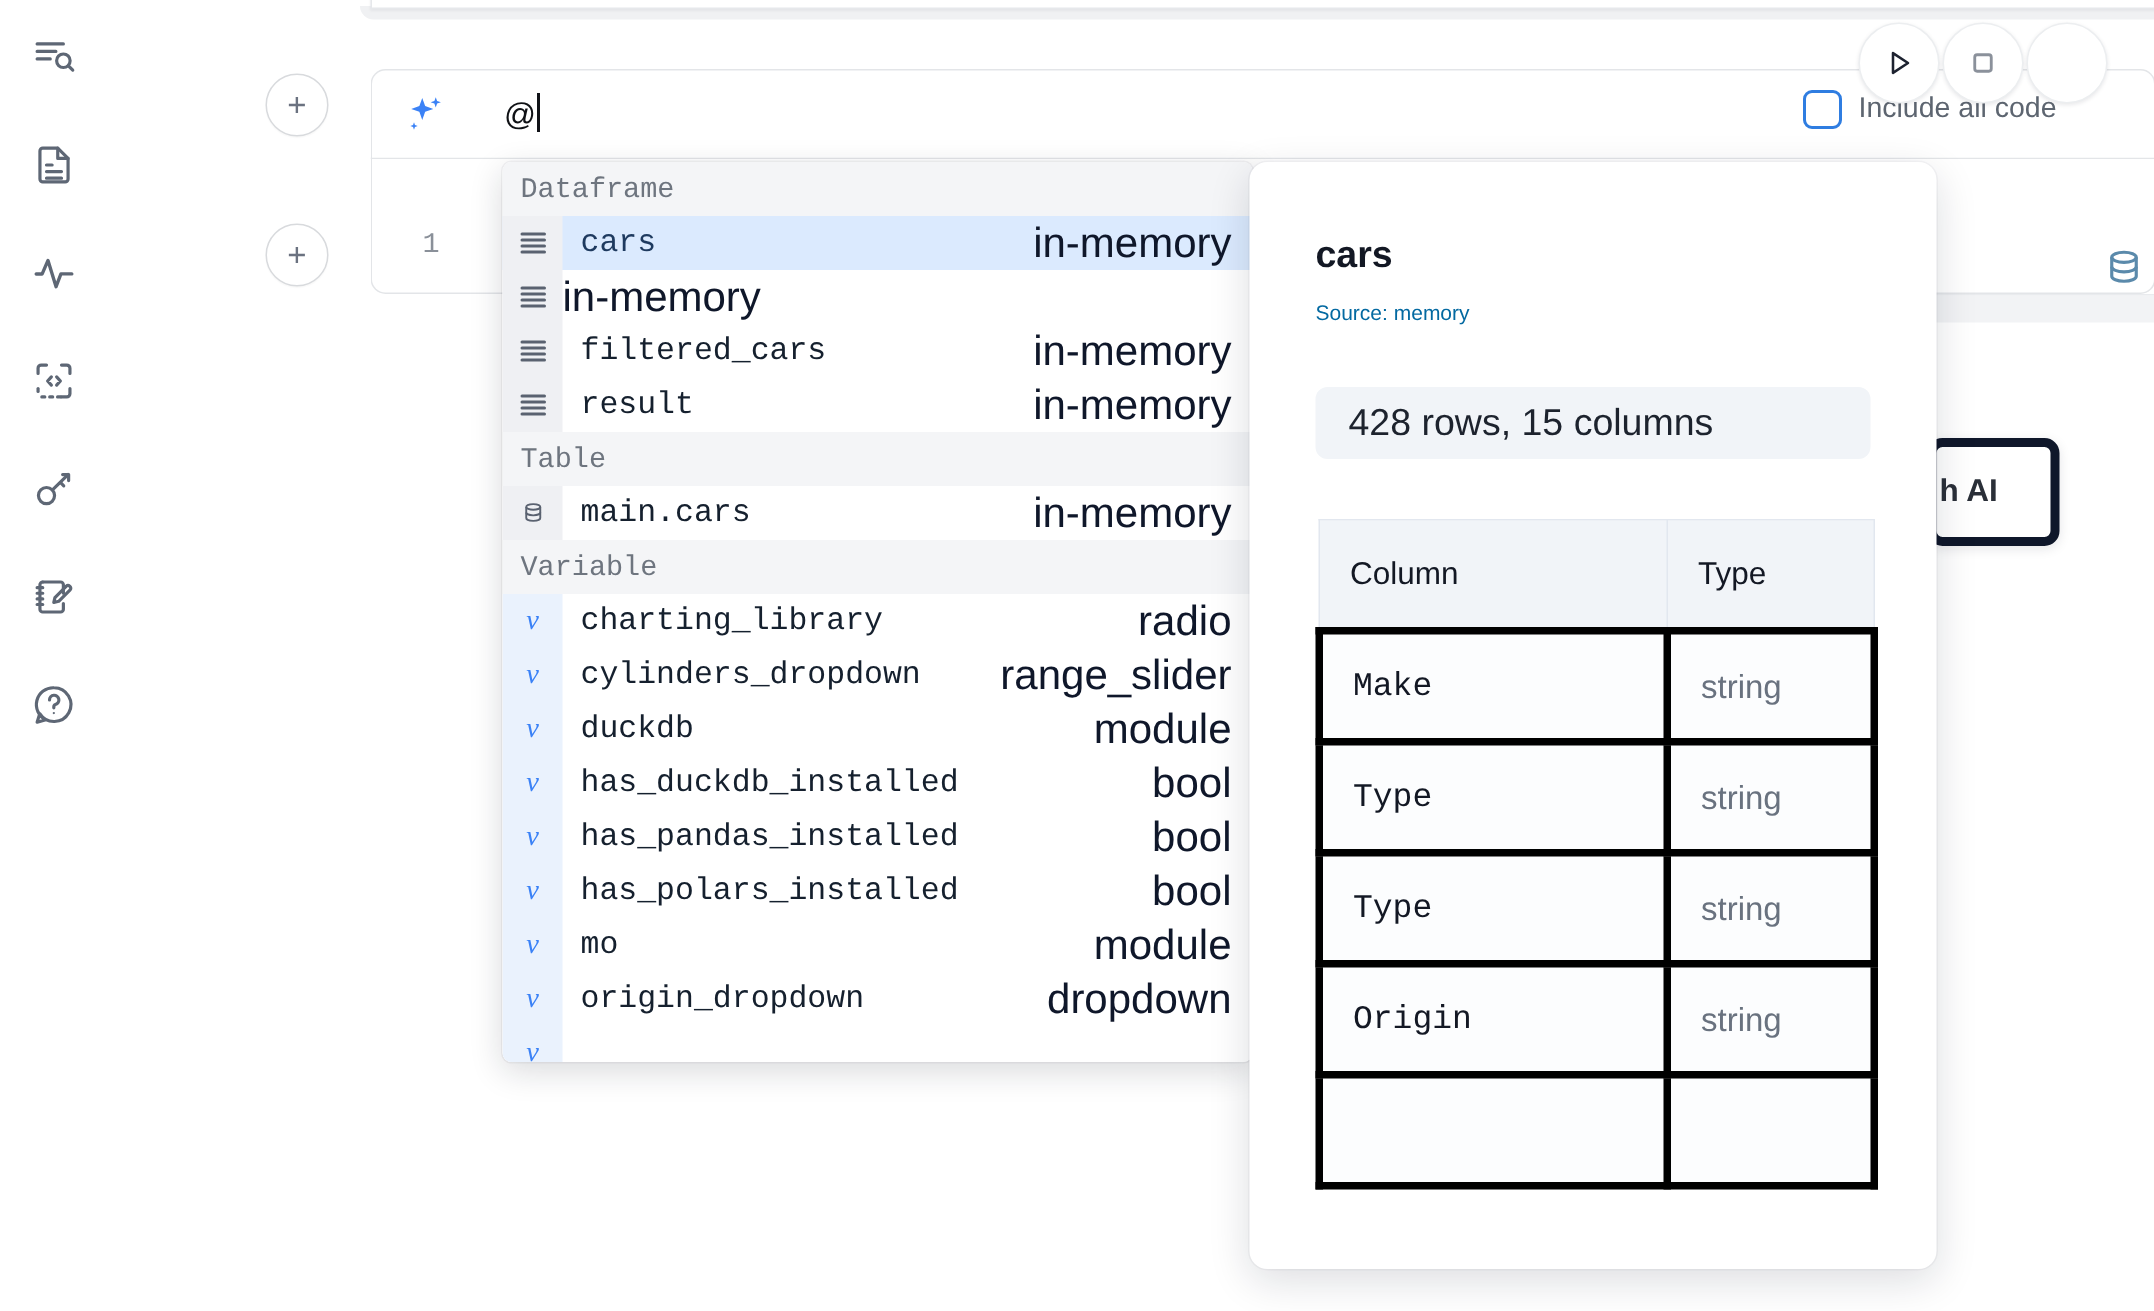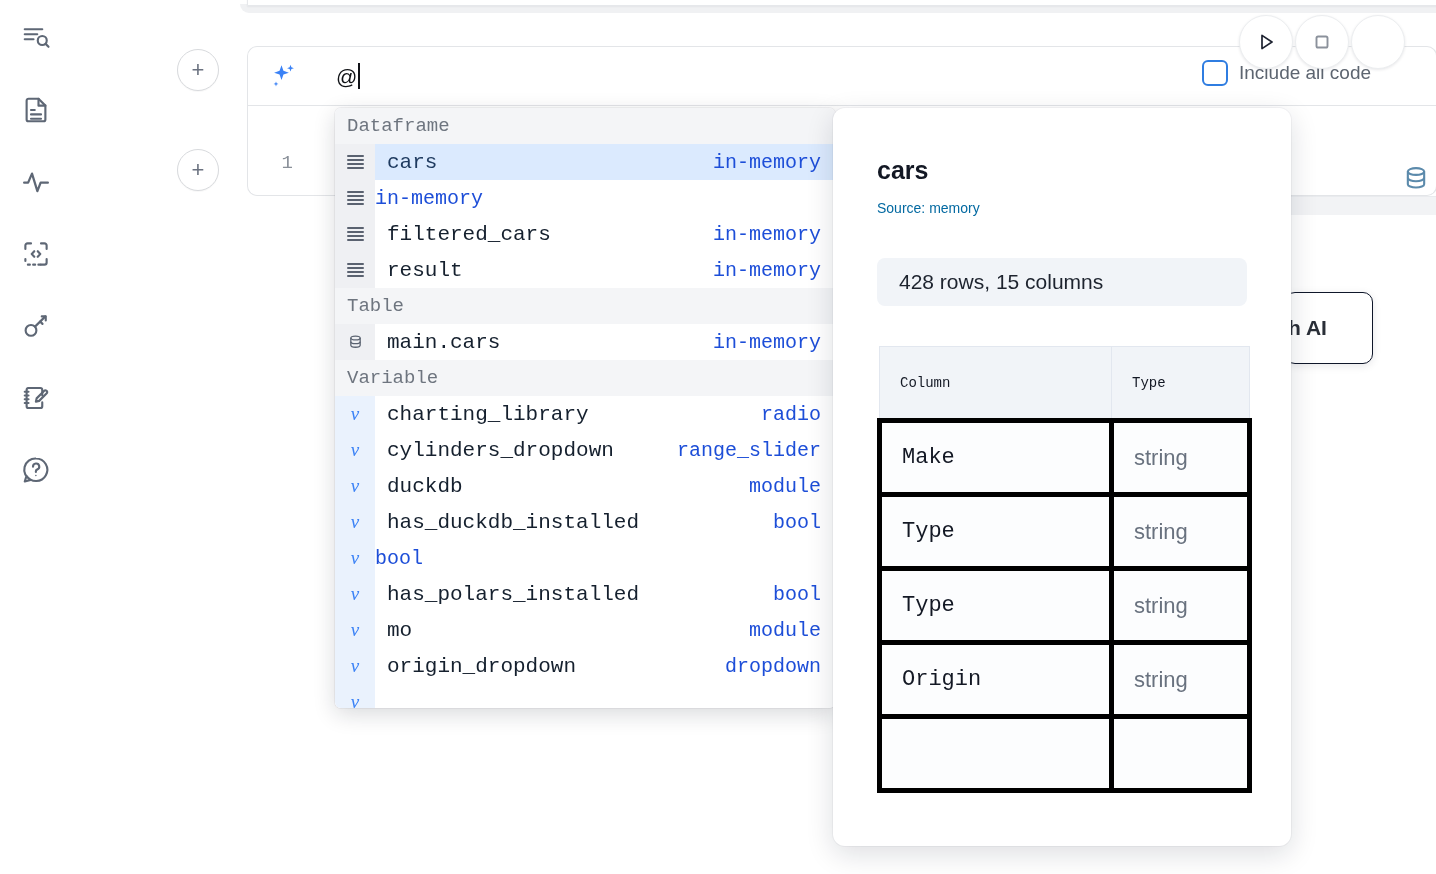--- a/index.html
+++ b/index.html
@@ -224,21 +224,21 @@
   #run-button  { left: 1239px; top: 15px; }
   #stop-button { left: 1295px; top: 15px; }
   #extra-button{ left: 1351px; top: 15px; }
 
   
   .ai-float {
     position: absolute;
     left: 1285px; top: 292px;
     width: 88px; height: 72px;
     background: #ffffff;
-    border: 1px solid #0f172a;
+    border: 6px solid #0f172a;
     border-radius: 10px;
     box-shadow: 0 2px 8px rgba(16,24,40,.10);
     display: flex; align-items: center;
     padding-left: 2px;
     z-index: 18;
     overflow: hidden;
   }
   .ai-float span {
     font-size: 21px;
     font-weight: bold;
@@ -296,23 +296,23 @@
     font-size: 21px;
     color: #15202e;
     font-family: "Liberation Mono", monospace;
     white-space: nowrap;
     overflow: hidden;
   }
   .ac-row.selected .ac-name { color: #1e3a5f; }
   .ac-type {
     flex: 0 0 auto;
     padding-right: 14px;
-    font-size: 20px;
-    color: #1d4ed8;
-    font-family: Liberation Mono, monospace;
+    font-size: 28px;
+    color: #0f172a;
+    font-family: Liberation Sans, sans-serif;
     white-space: nowrap;
   }
   .hamburger-ic {
     width: 17px; height: 14px;
     display: flex; flex-direction: column; justify-content: space-between;
   }
   .hamburger-ic i {
     display: block; height: 2px; background: #5a6270; border-radius: 1px;
   }
 
@@ -343,41 +343,41 @@
     font-family: "Liberation Sans", sans-serif;
   }
   .pv-stats {
     position: absolute;
     left: 44px; top: 150px;
     width: 370px; height: 48px;
     background: #f1f4f8;
     border-radius: 8px;
     display: flex; align-items: center;
     padding-left: 22px;
-    font-size: 21px;
+    font-size: 25px;
     color: #1d232e;
     font-family: "Liberation Sans", sans-serif;
   }
   .pv-table {
     position: absolute;
     left: 44px; top: 238px;
     width: 370px;
     border-collapse: collapse;
     table-layout: fixed;
   }
   .pv-table th {
     height: 74px;
     background: #f1f4f8;
     border: 1px solid #e2e7ef;
     text-align: left;
     padding-left: 20px;
-    font-size: 14px;
+    font-size: 21px;
     font-weight: normal;
     color: #131824;
-    font-family: Liberation Mono, monospace;
+    font-family: Liberation Sans, sans-serif;
   }
   .pv-table td {
     height: 74px;
     background: #fcfdfe;
     border: 5px solid #000000;
     padding-left: 20px;
     font-size: 22px;
     font-family: "Liberation Mono", monospace;
     color: #131824;
   }
@@ -613,20 +613,21 @@
         <span class="ac-name">duckdb</span>
         <span class="ac-type">module</span>
       </div>
       <div class="ac-row">
         <span class="ac-icon var-icon">v</span>
         <span class="ac-name">has_duckdb_installed</span>
         <span class="ac-type">bool</span>
       </div>
       <div class="ac-row">
         <span class="ac-icon var-icon">v</span>
+        <span class="ac-name">has_pandas_installed</span>
         <span class="ac-type">bool</span>
       </div>
       <div class="ac-row">
         <span class="ac-icon var-icon">v</span>
         <span class="ac-name">has_polars_installed</span>
         <span class="ac-type">bool</span>
       </div>
       <div class="ac-row">
         <span class="ac-icon var-icon">v</span>
         <span class="ac-name">mo</span>

